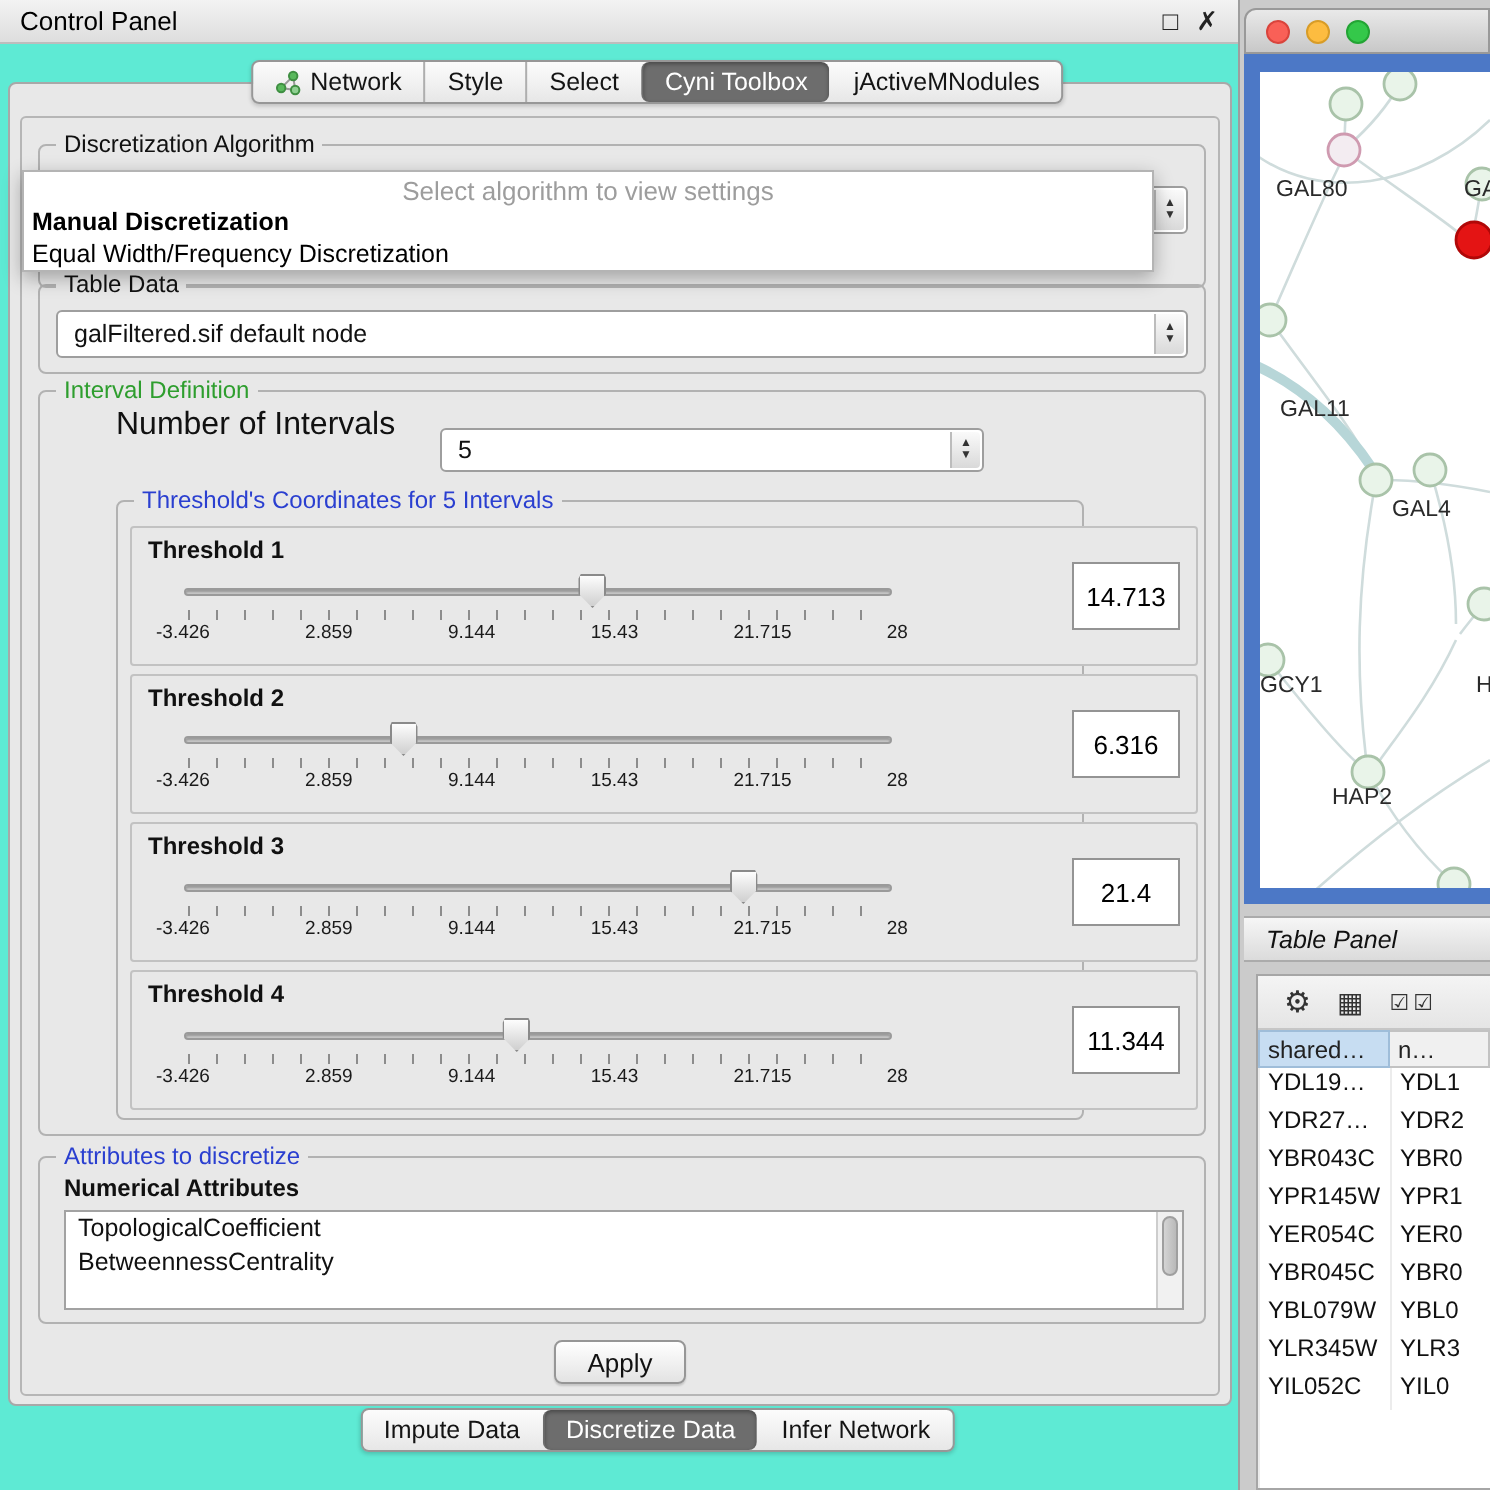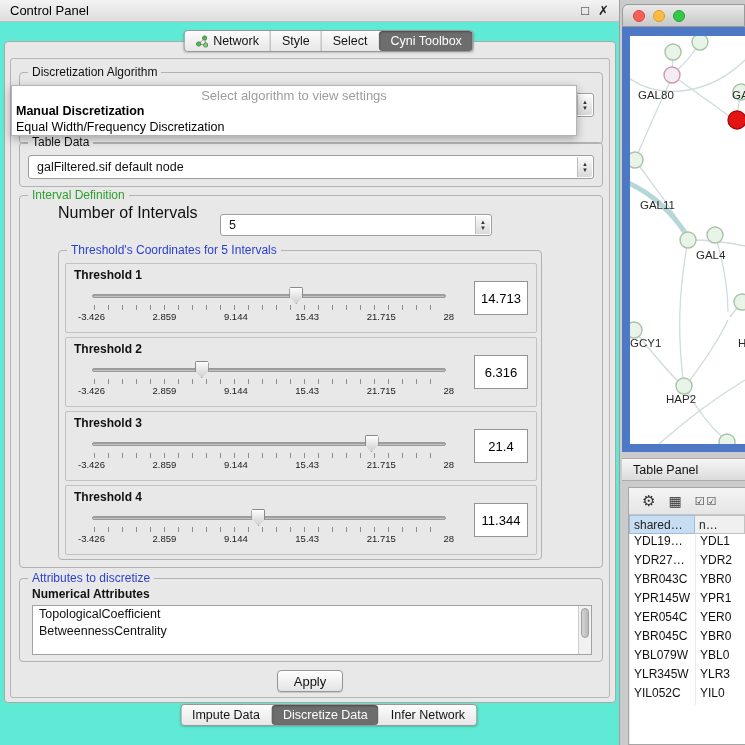--- a/index.html
+++ b/index.html
@@ -64,21 +64,21 @@
   
   .td-group { left:14px; top:100px; width:584px; height:45px; }
   .td-combo { left:8px; right:8px; top:12px; height:24px; }
 
   
   .interval-group { left:14px; top:153px; width:584px; height:373px; }
   .ni-label { position:absolute; left:38px; top:8px; font-size:16px; font-weight:normal; color:#111; }
   .ni-combo { left:200px; top:18px; width:272px; height:22px; }
 
   .thr-group { left:38px; top:54px; width:484px; height:310px; }
-  .thr-panel { position:absolute; left:6px; width:472px; height:70px;
+  .thr-panel { position:absolute; left:6px; width:534px; height:70px;
     border:1px solid #c2c2c2; border-radius:2px; background:#e8e8e8; }
   .thr-title { position:absolute; left:8px; top:4px; font-size:12px; font-weight:bold; color:#111; }
   .slider { position:absolute; left:26px; top:24px; width:354px; height:36px; }
   .track { position:absolute; left:0; right:0; top:6px; height:4px; background:#c6c6c6;
     border:1px solid #9a9a9a; border-radius:2px; box-shadow:inset 0 1px 1px rgba(0,0,0,.22); }
   .thumb { position:absolute; top:-1px; width:14px; height:17px;
     background:linear-gradient(#fdfdfd,#cfcfcf); border:1px solid #8a8a8a;
     clip-path:polygon(8% 0,92% 0,100% 14%,100% 58%,50% 100%,0 58%,0 14%); }
   .ticks { position:absolute; left:2px; right:2px; top:17px; height:5px;
     background:repeating-linear-gradient(90deg,#8c8c8c 0 1px,transparent 1px 14px); }
@@ -114,21 +114,21 @@
   .light.yellow { background:#fdbc40; border:1px solid #d89c27; }
   .light.green  { background:#34c84a; border:1px solid #23a434; }
   .net-frame { position:absolute; left:0; top:23px; right:0; bottom:0; background:#4c78c6; }
   .net-canvas { position:absolute; left:8px; top:9px; right:0; bottom:8px; background:#fff; overflow:hidden; }
   .nlabel { position:absolute; font-size:11.5px; color:#2a2a2a; white-space:nowrap; }
 
   
   .tp-bar { position:absolute; left:622px; top:458px; width:123px; height:23px;
     background:linear-gradient(#f6f6f6,#dbdbdb); border-top:1px solid #ababab;
     border-bottom:1px solid #ababab; display:flex; align-items:center; padding-left:11px;
-    font-size:12.5px; color:#111; }
+    font-size:12.5px; color:#111;font-style:italic; }
   .tbl-window { position:absolute; left:628px; top:487px; width:117px; height:258px;
     background:#ececec; border:1px solid #a6a6a6; border-right:none; }
   .tbl-toolbar { height:27px; display:flex; align-items:center; gap:13px; padding-left:13px;
     border-bottom:1px solid #c6c6c6; background:linear-gradient(#f4f4f4,#e5e5e5); color:#333; }
   .tool-gear { font-size:15px; }
   .tool-cols { font-size:14px; }
   .tool-chk  { font-size:11px; letter-spacing:2px; }
   .tbl-head { display:flex; height:19px; }
   .th { font-size:12px; color:#222; padding:2px 0 0 4px; white-space:nowrap; overflow:hidden; }
   .th1 { width:66px; background:#c7ddf2; border:1px solid #9fbdd9; }
@@ -165,20 +165,23 @@
         <span>Network</span>
       </div>
       <div class="tab">
         <span>Style</span>
       </div>
       <div class="tab">
         <span>Select</span>
       </div>
       <div class="tab selected">
         <span>Cyni Toolbox</span>
+      </div>
+      <div class="tab">
+        <span>jActiveMNodules</span>
       </div>
     </nav>
 
     <div class="cp-content">
       <div class="inner-frame"></div>
 
       <div class="group algo-group">
         <span class="gtitle">Discretization Algorithm</span>
         <div class="combo algo-combo">
           <span class="combo-text"></span>

